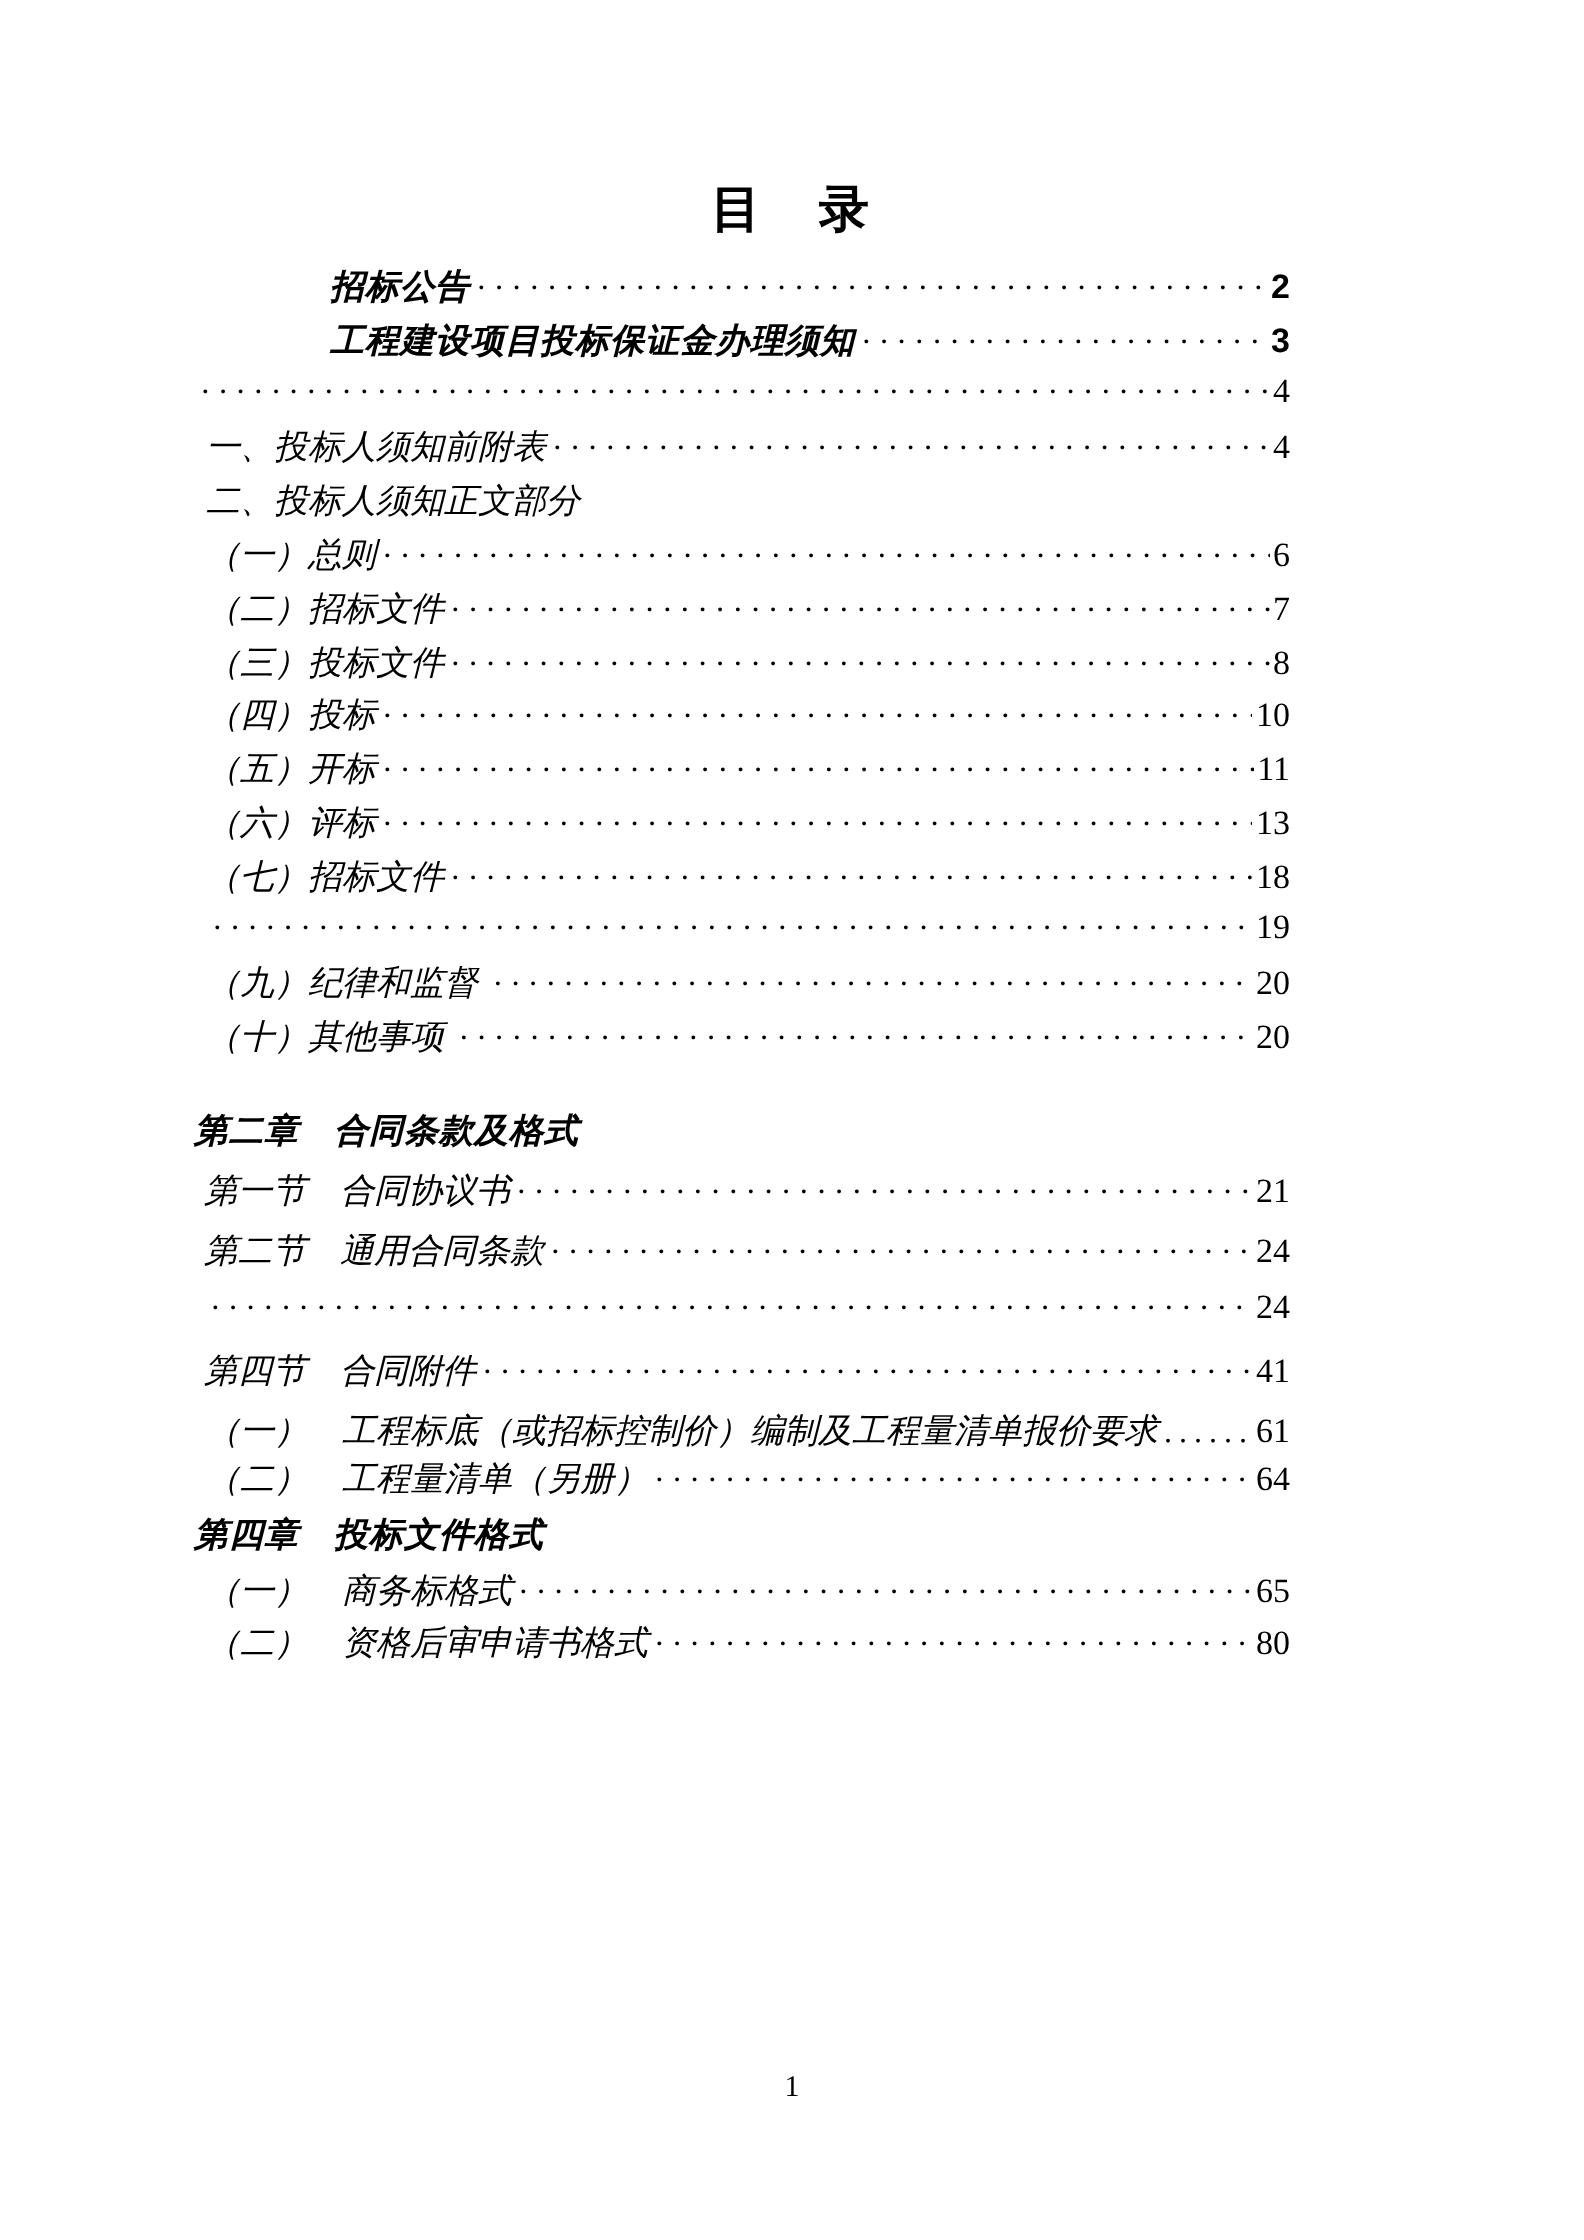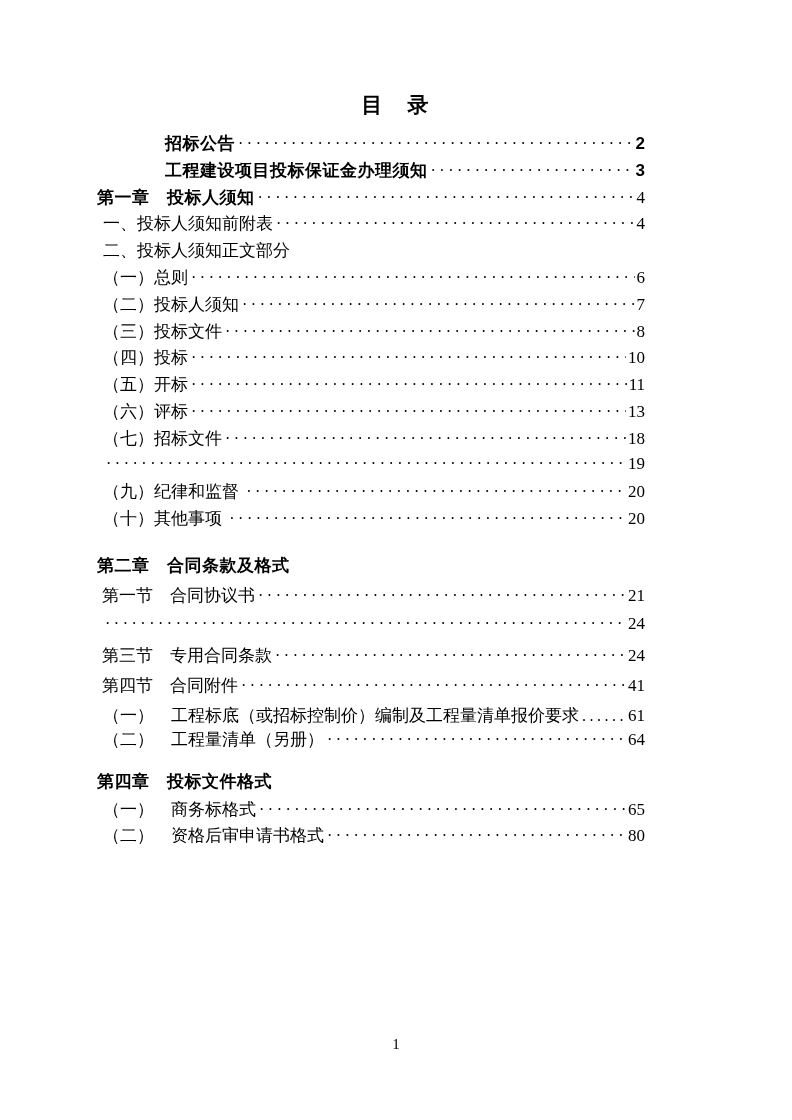--- a/index.html
+++ b/index.html
@@ -4,34 +4,34 @@
 <style>
   html,body{margin:0;padding:0;}
   body{
     width:792px;height:1120px;background:#ffffff;position:relative;
     font-family:"Liberation Serif","DejaVu Serif",serif;color:#000;
     overflow:hidden;
   }
   .doc-title{
     position:absolute;top:88px;left:0;width:792px;text-align:center;
     font-family:"Liberation Sans","DejaVu Sans",sans-serif;
-    font-weight:bold;font-size:21px;letter-spacing:2px;line-height:34px;
+    font-weight:bold;font-size:25px;letter-spacing:2px;line-height:34px;
   }
   .toc{
     position:absolute;top:132px;left:97px;width:548px;
   }
   .row{display:flex;align-items:baseline;}
   .h27{height:26.8px}.h30{height:30px}.h22{height:22px}
   .h24{height:24px}.h28{height:28px}.h26{height:26px}
-  .mt10{margin-top:20px}.mt4{margin-top:18px}
+  .mt10{margin-top:20px}.mt4{margin-top:4px}
   .lvl-front{padding-left:68px}
   .lvl-item{padding-left:6px}
   .lvl-section{padding-left:5px}
   .lvl-chapter{padding-left:0}
-  .lab{font-size:17px;white-space:pre;}
+  .lab{font-size:17px;white-space:pre;font-style:italic;}
   .bold .lab{
     font-family:"Liberation Sans","DejaVu Sans",sans-serif;
     font-weight:bold;font-size:17px;letter-spacing:0.5px;
   }
   .dots{
     flex:1 1 auto;min-width:0;overflow:hidden;white-space:nowrap;
     font-size:16px;letter-spacing:3.5px;padding:0 3px;
   }
   .dots.none{visibility:hidden;}
   .pg{font-size:17px;padding-left:2px;}
@@ -53,40 +53,39 @@
       <span class="lab">招标公告</span>
       <span class="dots dot">································································································································································</span>
       <span class="pg">2</span>
     </div>
     <div class="row lvl-front bold h27">
       <span class="lab">工程建设项目投标保证金办理须知</span>
       <span class="dots dot">································································································································································</span>
       <span class="pg">3</span>
     </div>
     <div class="row lvl-chapter bold h27">
-      <span class="lab">第一章　投标人须知</span>
       <span class="dots dot">································································································································································</span>
       <span class="pg">4</span>
     </div>
     <div class="row lvl-item h27">
       <span class="lab">一、投标人须知前附表</span>
       <span class="dots dot">································································································································································</span>
       <span class="pg">4</span>
     </div>
     <div class="row lvl-item h27">
       <span class="lab">二、投标人须知正文部分</span>
       <span class="dots none"></span>
     </div>
     <div class="row lvl-item h27">
       <span class="lab">（一）总则</span>
       <span class="dots dot">································································································································································</span>
       <span class="pg">6</span>
     </div>
     <div class="row lvl-item h27">
-      <span class="lab">（二）投标人须知</span>
+      <span class="lab">（二）招标文件</span>
       <span class="dots dot">································································································································································</span>
       <span class="pg">7</span>
     </div>
     <div class="row lvl-item h27">
       <span class="lab">（三）投标文件</span>
       <span class="dots dot">································································································································································</span>
       <span class="pg">8</span>
     </div>
     <div class="row lvl-item h27">
       <span class="lab">（四）投标</span>
@@ -125,25 +124,25 @@
     <div class="row lvl-chapter bold h30 mt10">
       <span class="lab">第二章　合同条款及格式</span>
       <span class="dots none"></span>
     </div>
     <div class="row lvl-section h30">
       <span class="lab">第一节　合同协议书</span>
       <span class="dots dot">································································································································································</span>
       <span class="pg">21</span>
     </div>
     <div class="row lvl-section h30">
+      <span class="lab">第二节　通用合同条款</span>
       <span class="dots dot">································································································································································</span>
       <span class="pg">24</span>
     </div>
     <div class="row lvl-section h30">
-      <span class="lab">第三节　专用合同条款</span>
       <span class="dots dot">································································································································································</span>
       <span class="pg">24</span>
     </div>
     <div class="row lvl-section h30">
       <span class="lab">第四节　合同附件</span>
       <span class="dots dot">································································································································································</span>
       <span class="pg">41</span>
     </div>
     <div class="row lvl-item h24">
       <span class="lab">（一）　工程标底（或招标控制价）编制及工程量清单报价要求</span>

